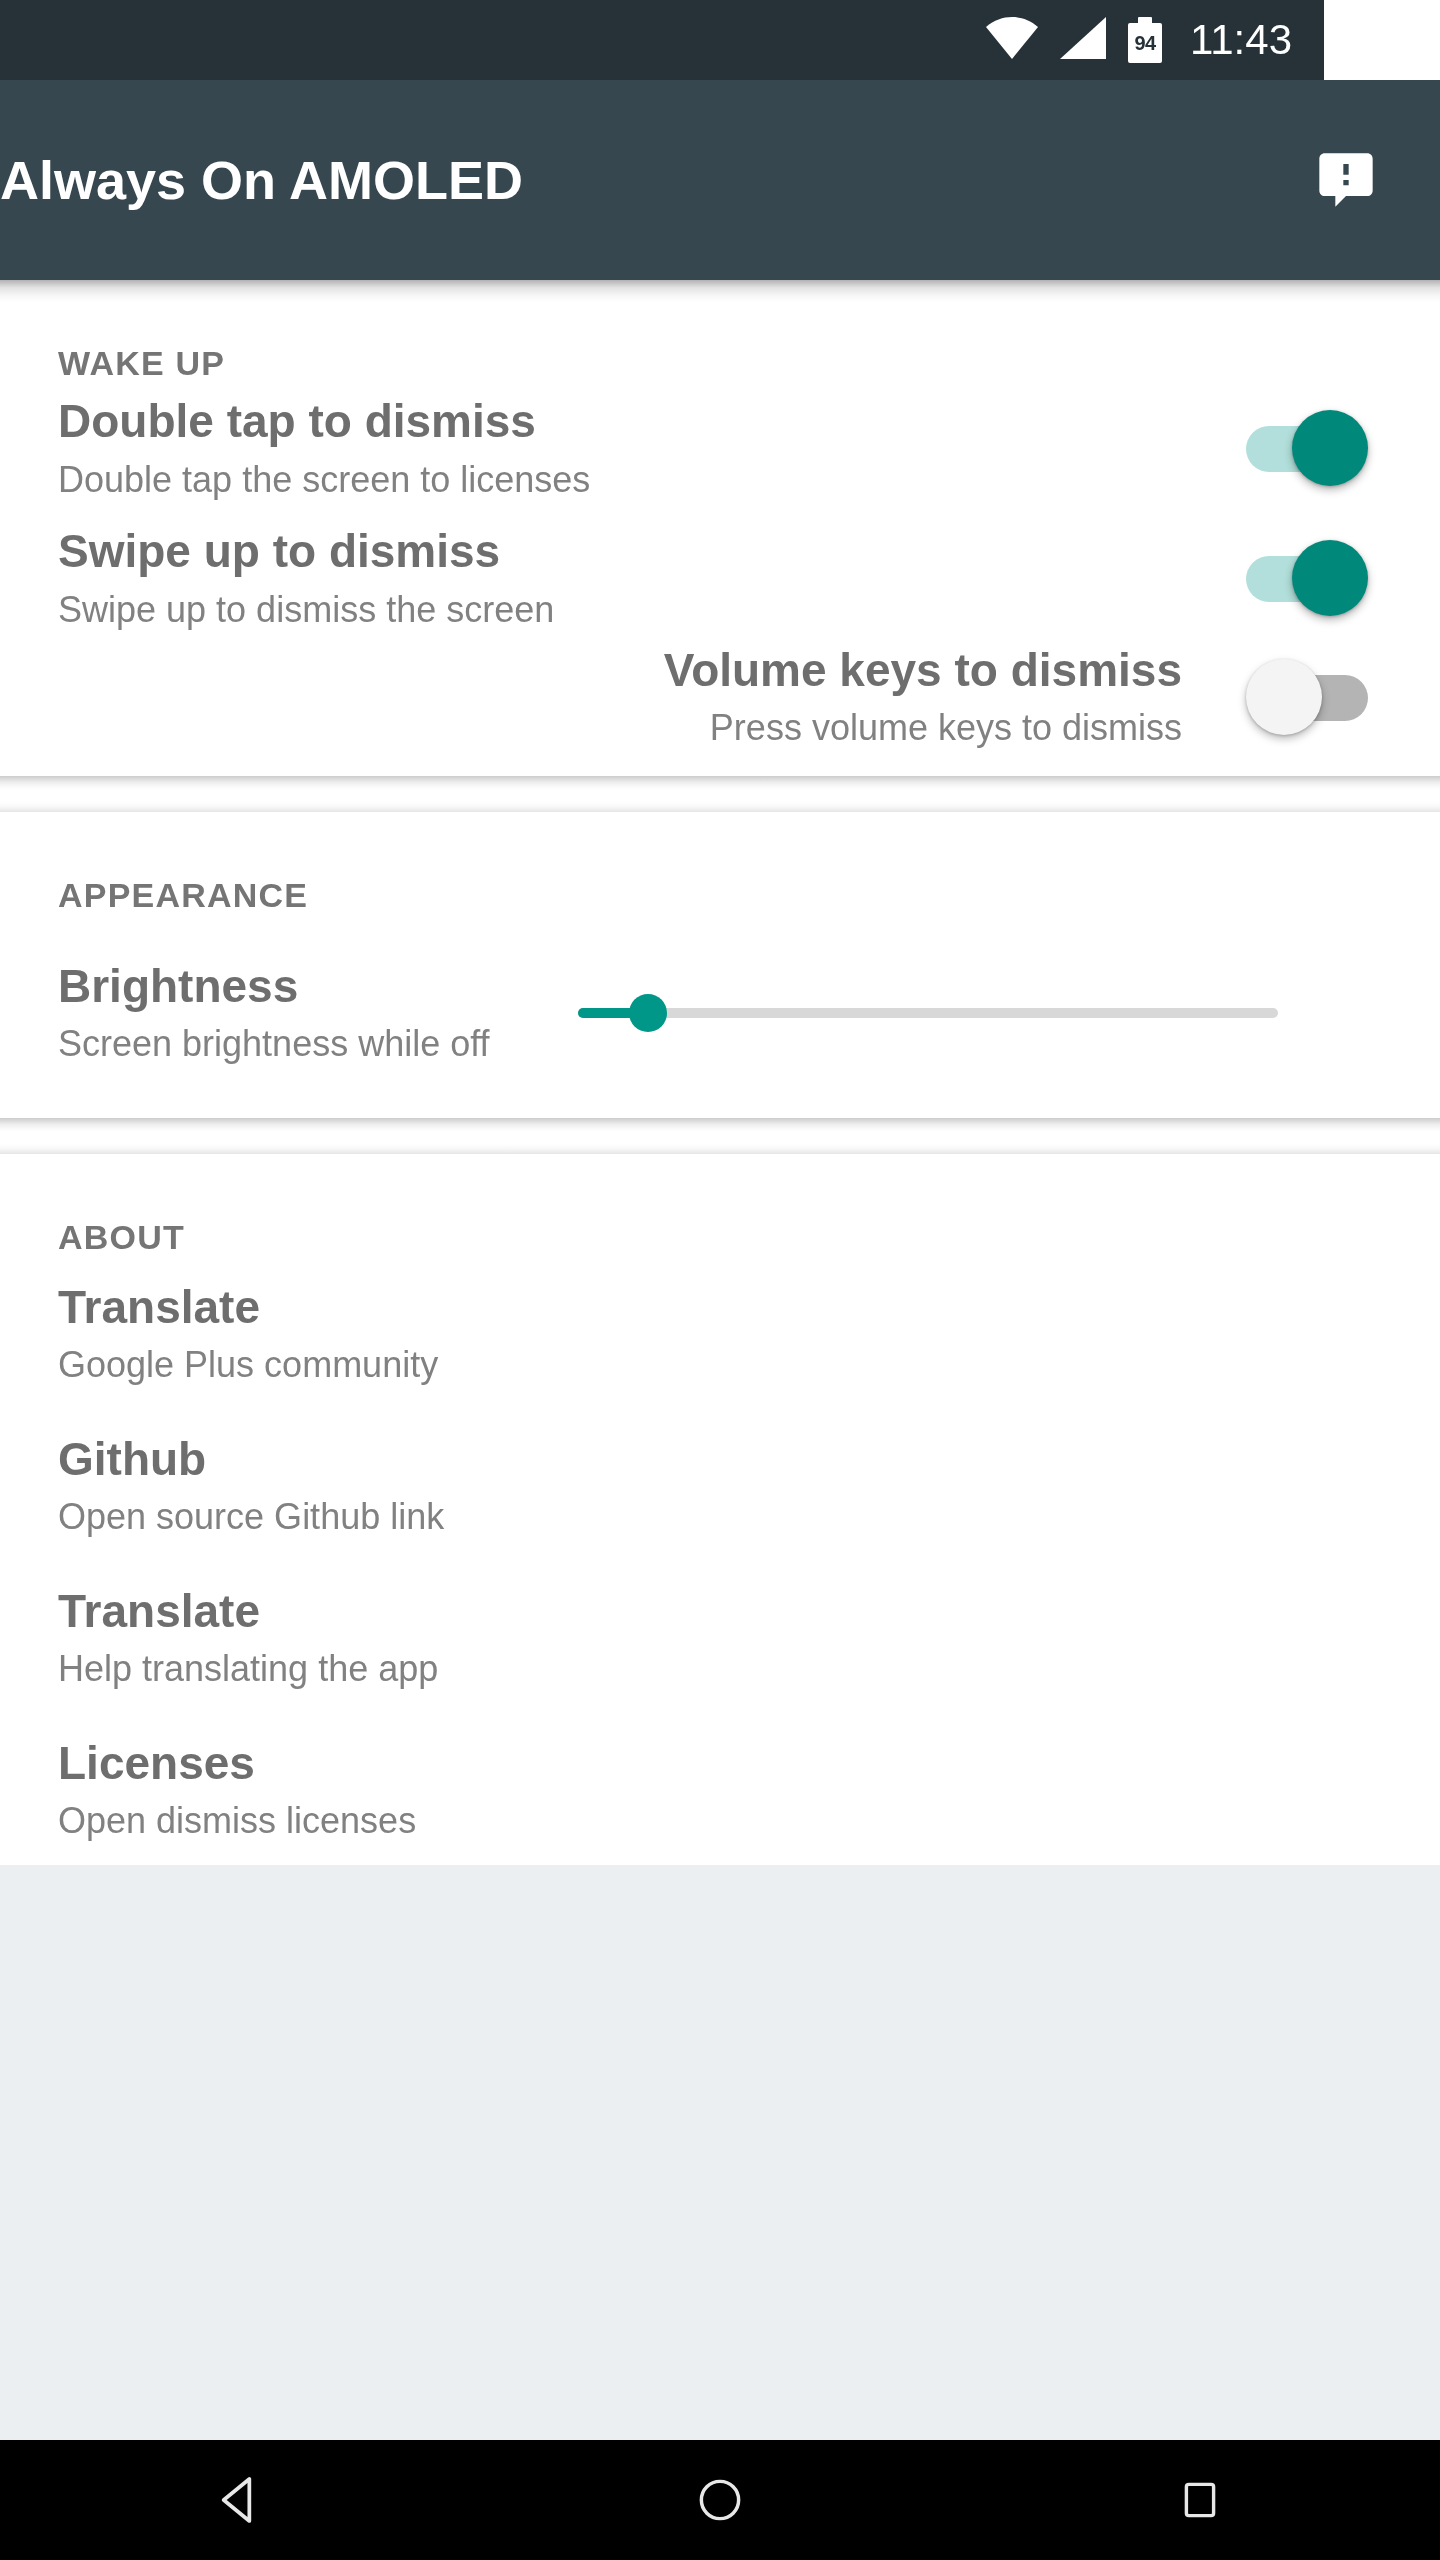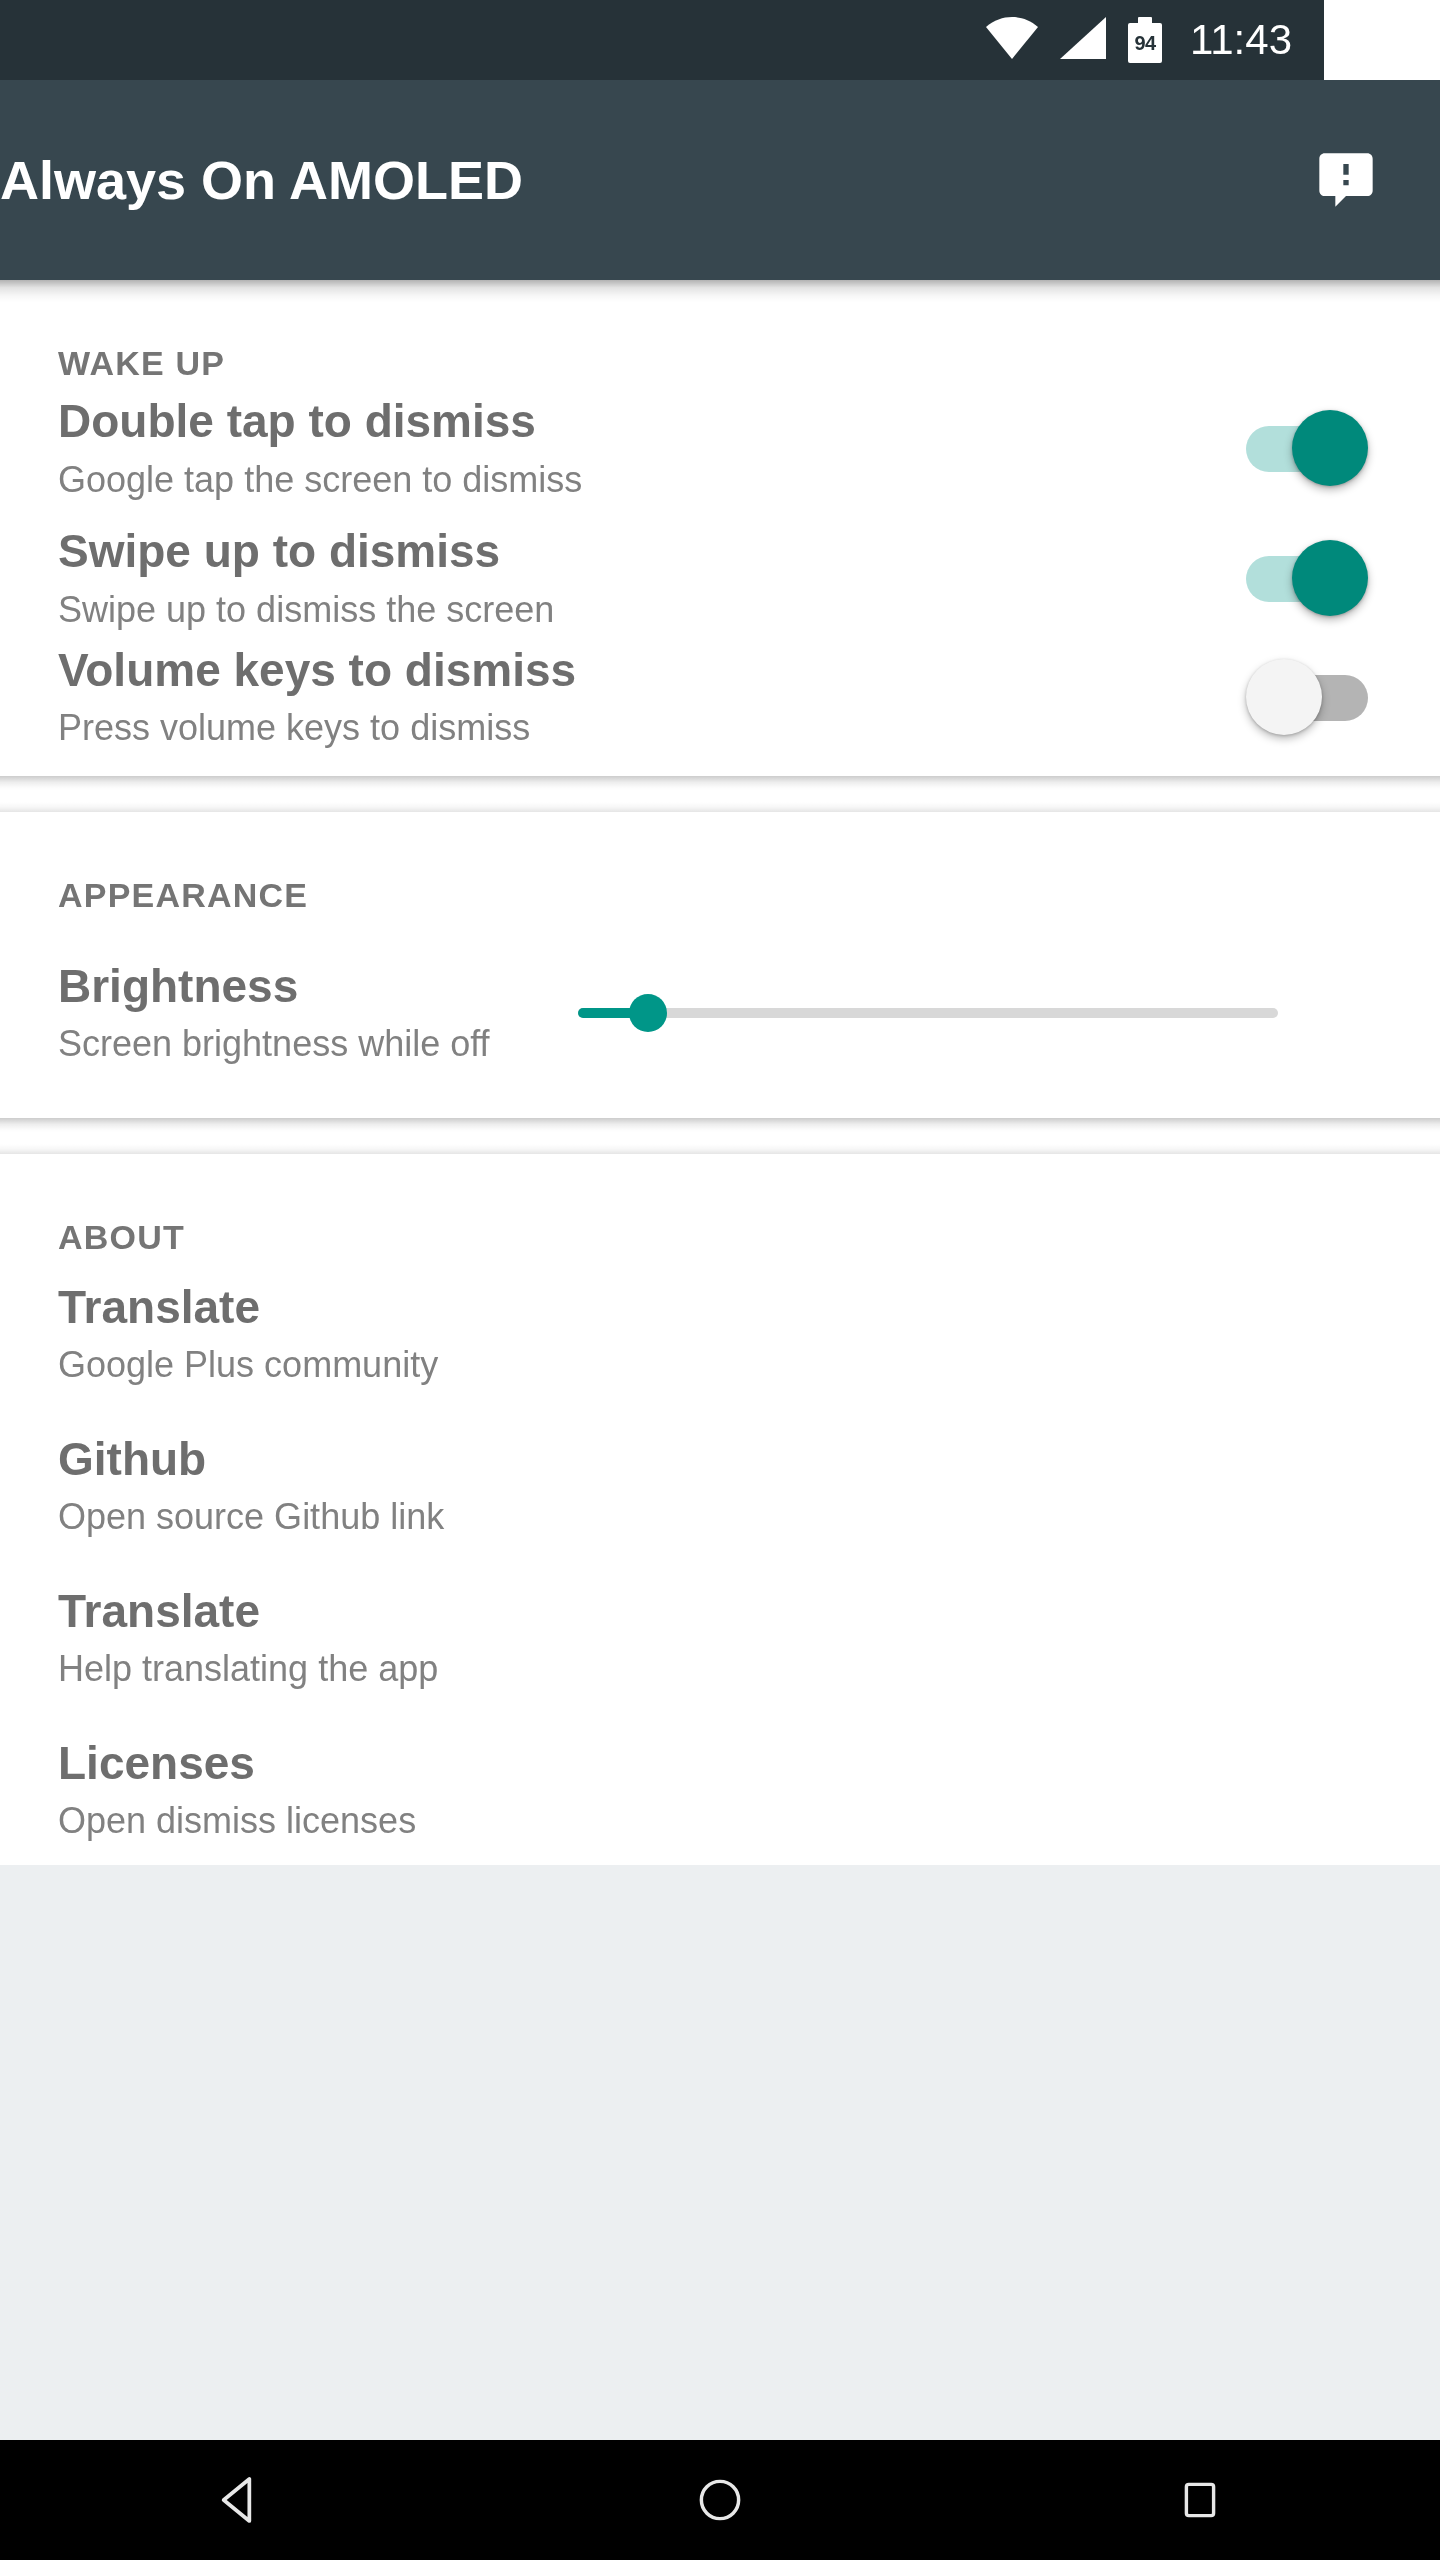--- a/index.html
+++ b/index.html
@@ -376,21 +376,21 @@
   </div>
 
   <div class="content">
 
     <div class="card">
       <div class="section-header">WAKE UP</div>
 
       <div class="row">
         <div class="row-text">
           <div class="row-title">Double tap to dismiss</div>
-          <div class="row-subtitle">Google tap the screen to dismiss</div>
+          <div class="row-subtitle">Double tap the screen to licenses</div>
         </div>
         <div class="row-toggle-wrap">
           <div class="switch on">
             <span class="switch-track"></span>
             <span class="switch-thumb"></span>
           </div>
         </div>
       </div>
 
       <div class="row">
@@ -399,21 +399,21 @@
           <div class="row-subtitle">Swipe up to dismiss the screen</div>
         </div>
         <div class="row-toggle-wrap">
           <div class="switch on">
             <span class="switch-track"></span>
             <span class="switch-thumb"></span>
           </div>
         </div>
       </div>
 
-      <div class="row" style="padding-bottom:26px;">
+      <div class="row" style="padding-bottom:26px;text-align:right;">
         <div class="row-text">
           <div class="row-title">Volume keys to dismiss</div>
           <div class="row-subtitle">Press volume keys to dismiss</div>
         </div>
         <div class="row-toggle-wrap">
           <div class="switch off">
             <span class="switch-track"></span>
             <span class="switch-thumb"></span>
           </div>
         </div>

